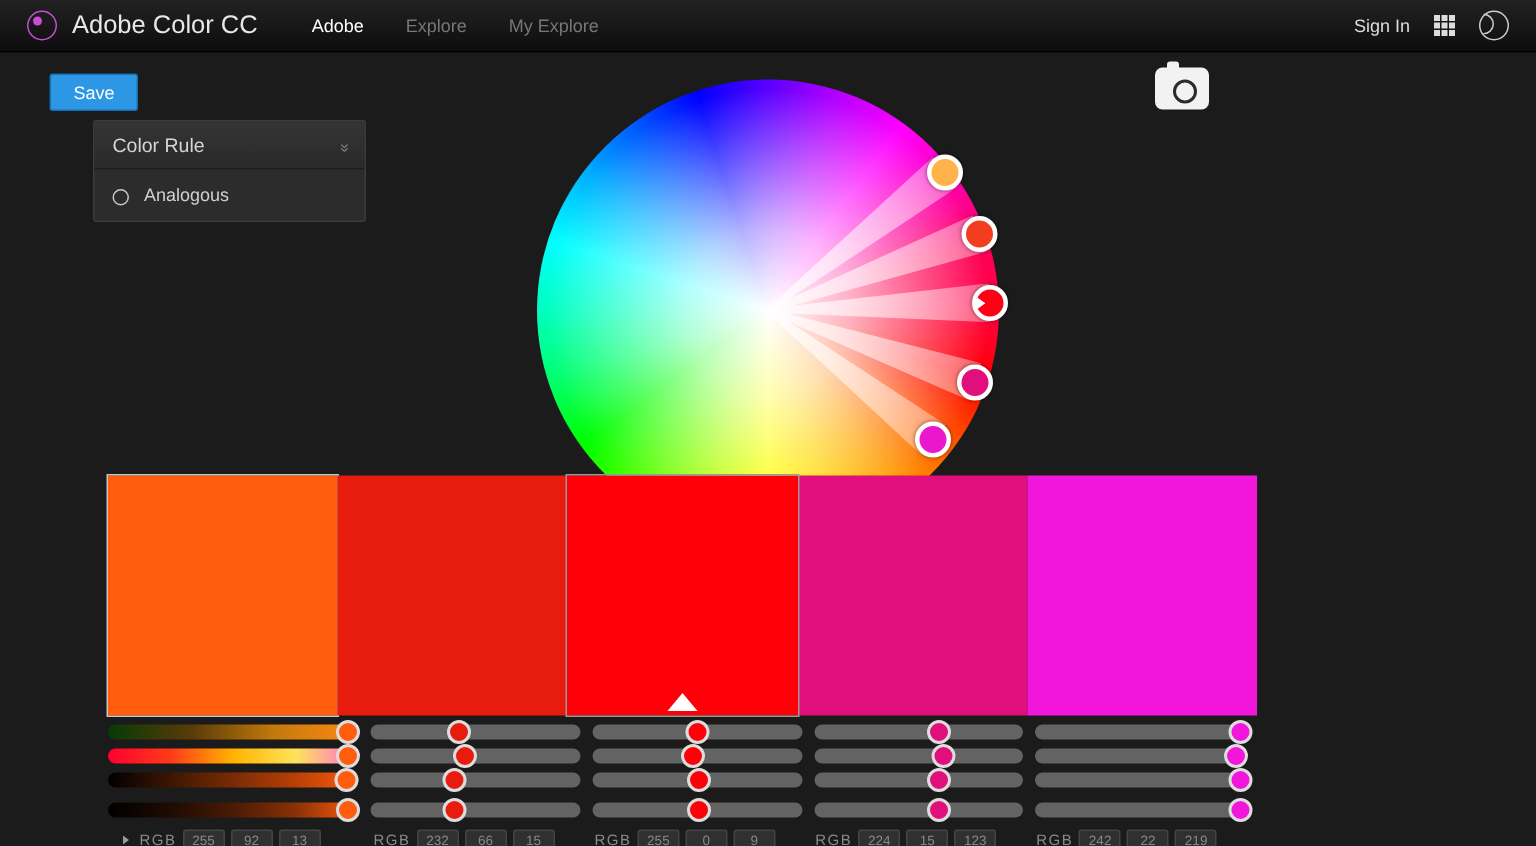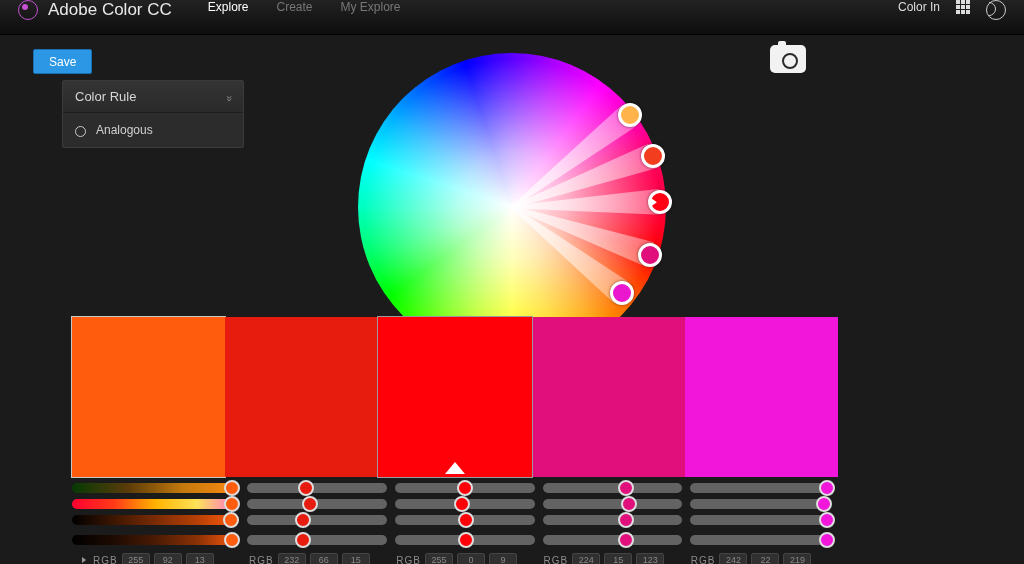--- a/index.html
+++ b/index.html
@@ -1,17 +1,17 @@
 <!DOCTYPE html>
 <html><head>
 <meta charset="utf-8">
 <style>
   html,body{margin:0;padding:0;width:1024px;height:564px;background:#1b1b1b;font-family:"Helvetica Neue",Arial,sans-serif;color:#ccc;overflow:hidden}
   
-  .topbar{height:34px;background:linear-gradient(#222,#0d0d0d);display:flex;padding:0 18px;border-bottom:1px solid #000;font-size:13px}
+  .topbar{height:34px;background:linear-gradient(#222,#0d0d0d);display:flex;align-items:center;padding:0 18px;border-bottom:1px solid #000;font-size:13px}
   .brand-icon{width:18px;height:18px;border-radius:50%;border:1.5px solid #c64fd4;margin-right:10px;position:relative}
   .brand-icon::after{content:"";position:absolute;width:6px;height:6px;border-radius:50%;background:#c64fd4;left:3px;top:3px}
   .brand-text{font-size:17px;font-weight:300;color:#e8e8e8;margin-right:36px}
   .nav-item{margin-right:28px;color:#777;font-size:12px;cursor:pointer}
   .nav-item.active{color:#fff}
   .spacer{flex:1}
   .signin{font-size:12px;color:#ddd;margin-right:16px;cursor:pointer}
   .grid-icon{width:14px;height:14px;display:grid;grid-template-columns:repeat(3,1fr);grid-template-rows:repeat(3,1fr);gap:1px;margin-right:16px;cursor:pointer}
   .grid-icon span{background:#ddd}
   .cc-icon{width:18px;height:18px;border:1.5px solid #ccc;border-radius:50%;position:relative;cursor:pointer}
@@ -64,25 +64,25 @@
   .rgb-cell .tri{width:0;height:0;border-left:4px solid #9a9a9a;border-top:3px solid transparent;border-bottom:3px solid transparent;margin-right:3px}
   .rgb-label{letter-spacing:1px}
   .numbox{background:#303030;color:#888;padding:1px 4px;font-size:9px;border-radius:2px;min-width:18px;text-align:center;border:1px solid #444}
 </style>
 </head>
 <body>
 
 <div class="topbar">
   <div class="brand-icon"></div>
   <div class="brand-text">Adobe Color CC</div>
-  <div class="nav-item active">Explore</div>
-  <div class="nav-item">Create</div>
+  <div class="nav-item active">Adobe</div>
+  <div class="nav-item">Explore</div>
   <div class="nav-item">My Explore</div>
   <div class="spacer"></div>
-  <div class="signin">Color In</div>
+  <div class="signin">Sign In</div>
   <div class="grid-icon">
     <span></span>
       <span></span>
       <span></span>
       <span></span>
       <span></span>
       <span></span>
       <span></span>
       <span></span>
       <span></span>

